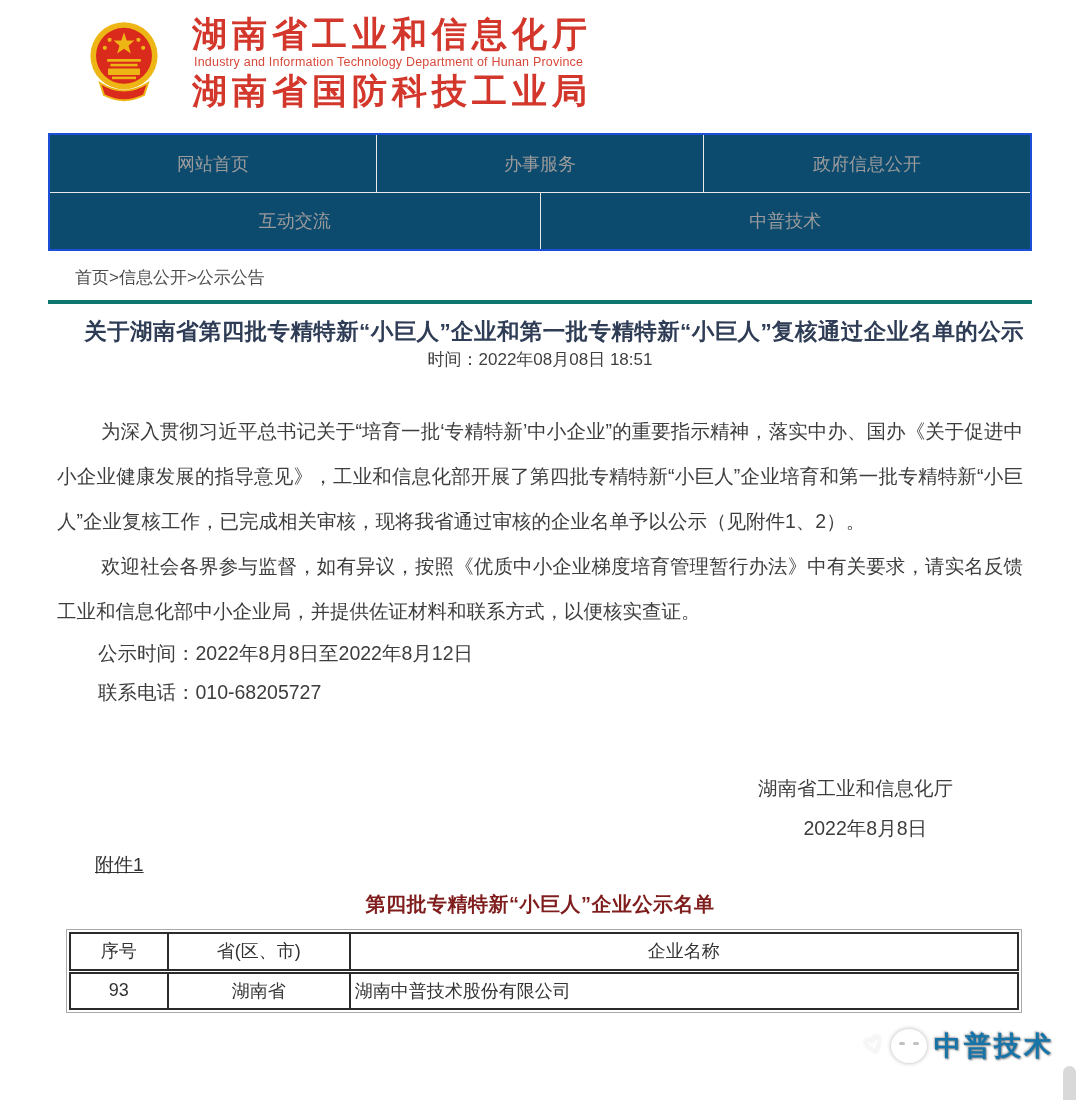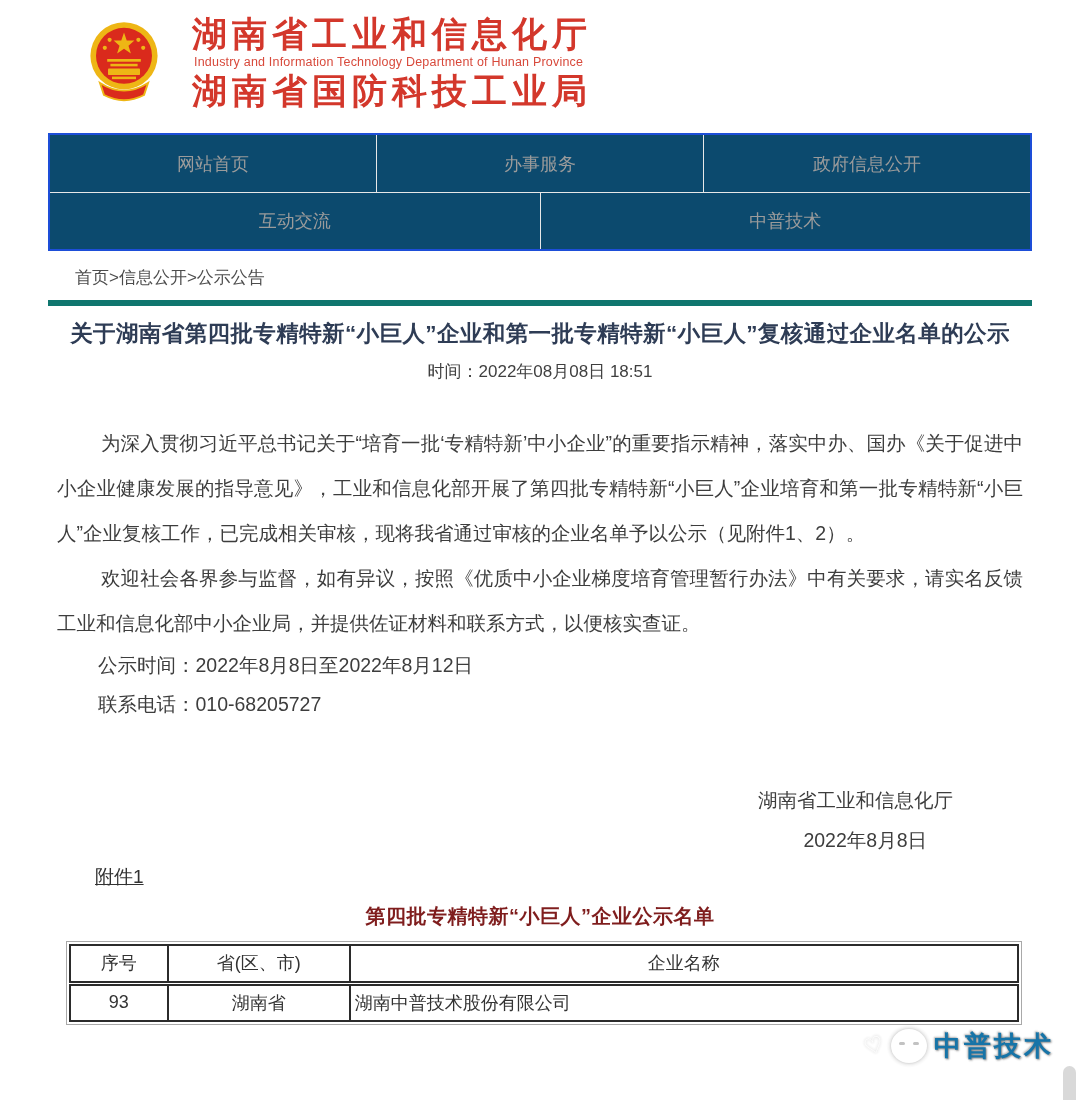--- a/index.html
+++ b/index.html
@@ -17,27 +17,27 @@
 
   
   .main-nav { margin:17px 48px 0; border:2px solid #1d4ed8; background:#0c4a6e; }
   .nav-row { display:flex; height:57px; }
   .nav-row + .nav-row { border-top:1px solid #e8e8e8; }
   .nav-cell { flex:1; display:flex; align-items:center; justify-content:center;
               font-size:18px; color:#9b9b9b; text-decoration:none; cursor:pointer; }
   .nav-cell + .nav-cell { border-left:1px solid #e8e8e8; }
 
   
-  .breadcrumb-wrap { margin:0 48px; border-bottom:6px solid #0f766e; }
+  .breadcrumb-wrap { margin:0 48px; border-bottom:4px solid #0f766e; }
   .breadcrumb { padding:15px 0 11px 27px; font-size:17px; color:#4c4c4c; cursor:pointer; }
 
   
-  .article-title { margin:13px 56px 0; text-align:center; font-size:22.5px;
+  .article-title { margin:13px 56px 0; text-align:right; font-size:22.5px;
                    font-weight:bold; color:#2e3c55; letter-spacing:.4px; line-height:30px; }
-  .publish-time { margin-top:11px; text-align:center; font-size:17px; color:#3f3f3f; }
+  .publish-time { margin-top:1px; text-align:center; font-size:17px; color:#3f3f3f; }
 
   .body-text { margin:38px 57px 0; font-size:19.5px; color:#3d3d3d; }
   .body-text p.para { line-height:45px; text-indent:44px; text-align:justify; }
   .meta-line { line-height:39px; padding-left:41px; }
 
   .attachments { margin-top:22px; }
   .att-line1 { line-height:40px; padding-left:41px; }
   .att-line2 { line-height:40px; padding-left:110px; }
 
   .signature { margin:56px 70px 0 0; text-align:right; font-size:19.5px;

